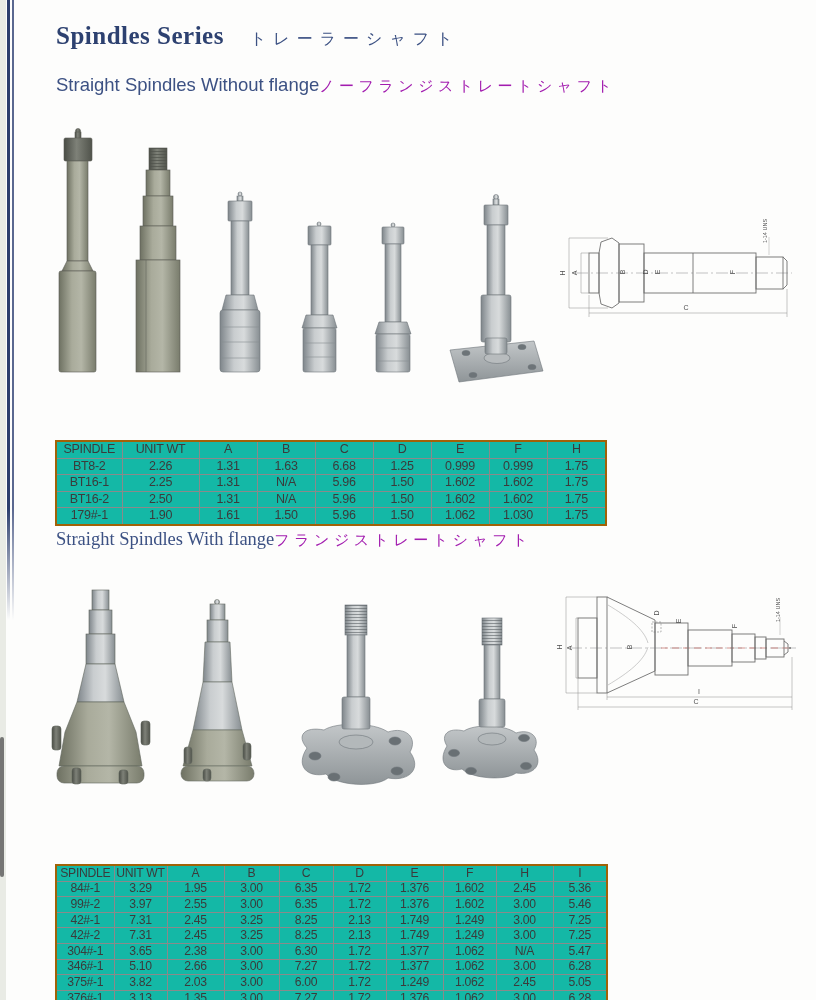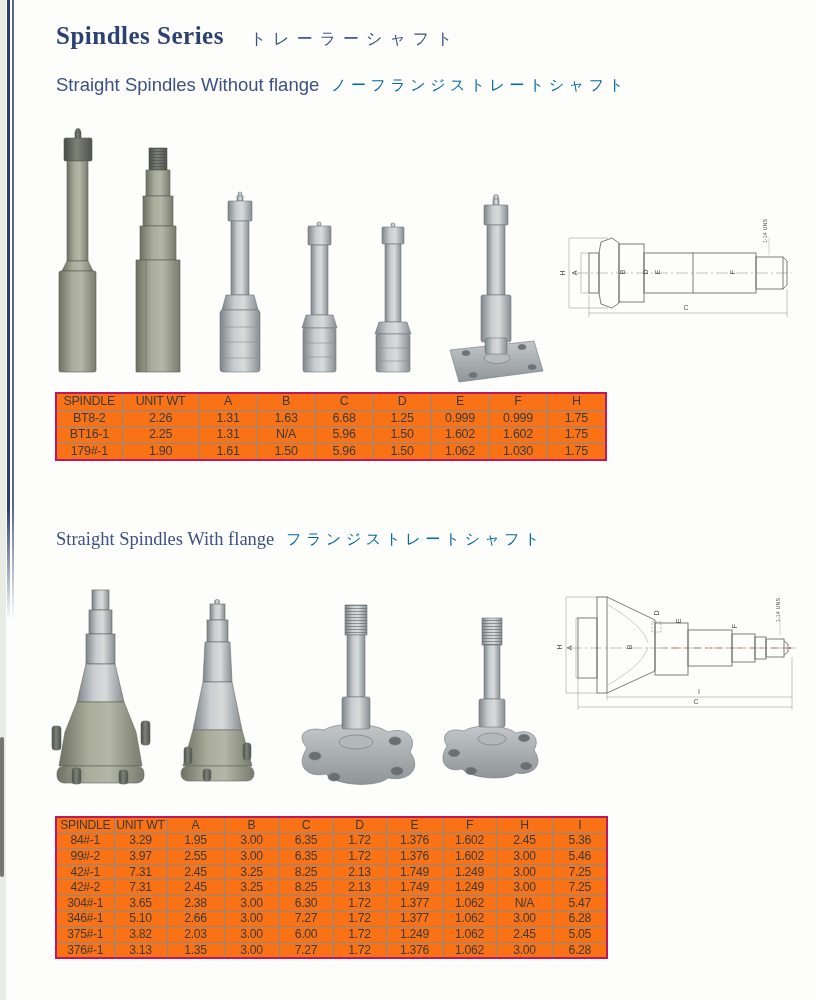--- a/index.html
+++ b/index.html
@@ -14,33 +14,33 @@
   .navy-line.l1 { left:7px; }
   .navy-line.l2 { left:11.5px; background:linear-gradient(#5a6890 82%, rgba(90,104,144,0)); }
   .edge-shadow { position:absolute; left:0; top:737px; width:4px; height:140px;
     background:#4d4d4d; border-radius:2px; opacity:.75; }
 
   .title-row { position:absolute; left:56px; top:22px; display:flex; align-items:baseline; gap:26px; }
   .title-en { font-family:"Liberation Serif", serif; font-weight:bold; font-size:25px;
     color:#2d4170; letter-spacing:.5px; }
   .title-ja { font-size:16px; color:#3c5183; letter-spacing:7px; white-space:nowrap; }
 
-  .section-heading { position:absolute; left:56px; display:flex; align-items:center; gap:12px; }
+  .section-heading { position:absolute; left:56px; display:flex; align-items:flex-end; gap:0; }
   .sh-en { font-size:18.5px; color:#3c5183; }
-  .sh-ja { font-size:15px; color:#0369a1; letter-spacing:4.5px; white-space:nowrap; }
+  .sh-ja { font-size:15px; color:#a21caf; letter-spacing:4.5px; white-space:nowrap; }
   #heading-1 { top:74px; }
   #heading-2 { top:529px;font-family:Liberation Serif, serif; }
 
   .photos-1 { position:absolute; left:45px; top:120px; }
   .photos-2 { position:absolute; left:45px; top:580px; }
   .diagram-1 { position:absolute; left:556px; top:205px; }
   .diagram-2 { position:absolute; left:556px; top:577px; }
 
   table.spec-table { position:absolute; border-collapse:collapse; table-layout:fixed;
-    background:#f97316; border:2px solid #be185d; }
+    background:#14b8a6; border:2px solid #a16207;margin-top:48px; }
   .spec-table td, .spec-table th {
     border:1px solid #8a8a8a; font-weight:normal; font-size:12.5px; color:#3b3b3b;
     text-align:center; padding:.5px 0; line-height:1.05; letter-spacing:-.3px;
     white-space:nowrap; overflow:hidden;
   }
   table.t1 { left:55px; top:392px; width:550px; }
   .t1 td, .t1 th { height:14.5px; }
   table.t2 { left:55px; top:816px; width:551px; }
   .t2 td, .t2 th { height:13.6px; font-size:12.2px; }
 
@@ -237,20 +237,31 @@
           <td>2.25</td>
           <td>1.31</td>
           <td>N/A</td>
           <td>5.96</td>
           <td>1.50</td>
           <td>1.602</td>
           <td>1.602</td>
           <td>1.75</td>
         </tr>
         <tr>
+          <td>BT16-2</td>
+          <td>2.50</td>
+          <td>1.31</td>
+          <td>N/A</td>
+          <td>5.96</td>
+          <td>1.50</td>
+          <td>1.602</td>
+          <td>1.602</td>
+          <td>1.75</td>
+        </tr>
+        <tr>
           <td>179#-1</td>
           <td>1.90</td>
           <td>1.61</td>
           <td>1.50</td>
           <td>5.96</td>
           <td>1.50</td>
           <td>1.062</td>
           <td>1.030</td>
           <td>1.75</td>
         </tr>

